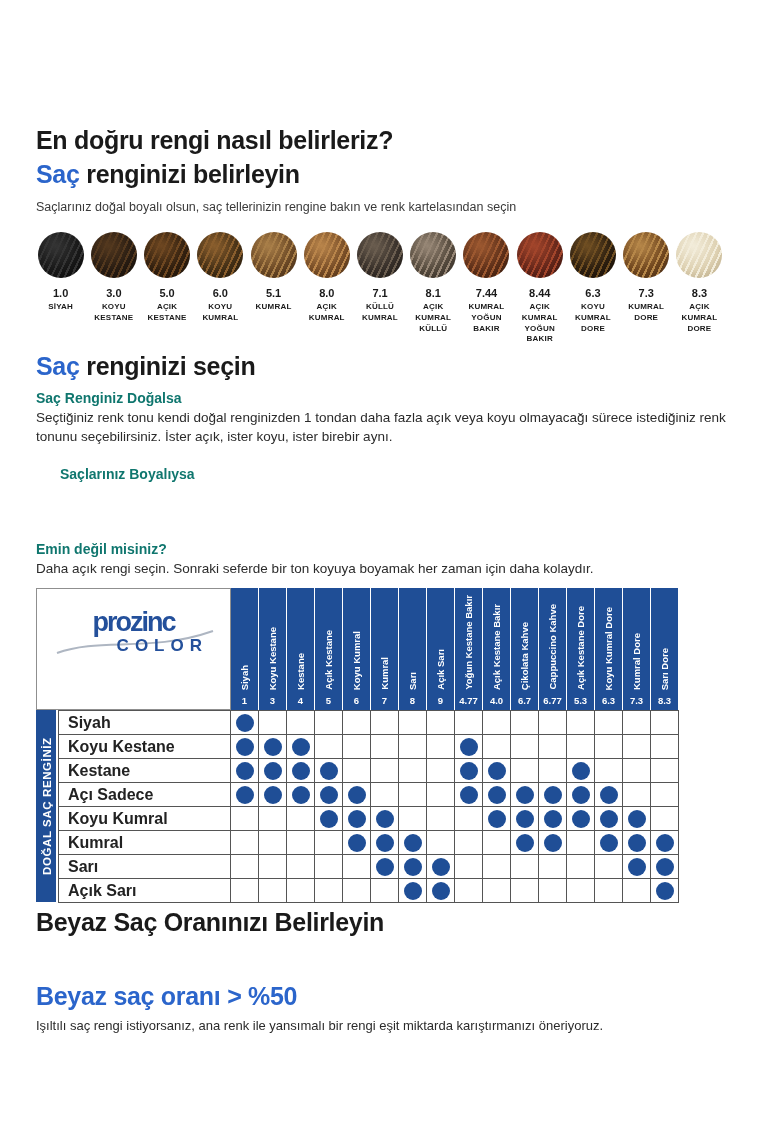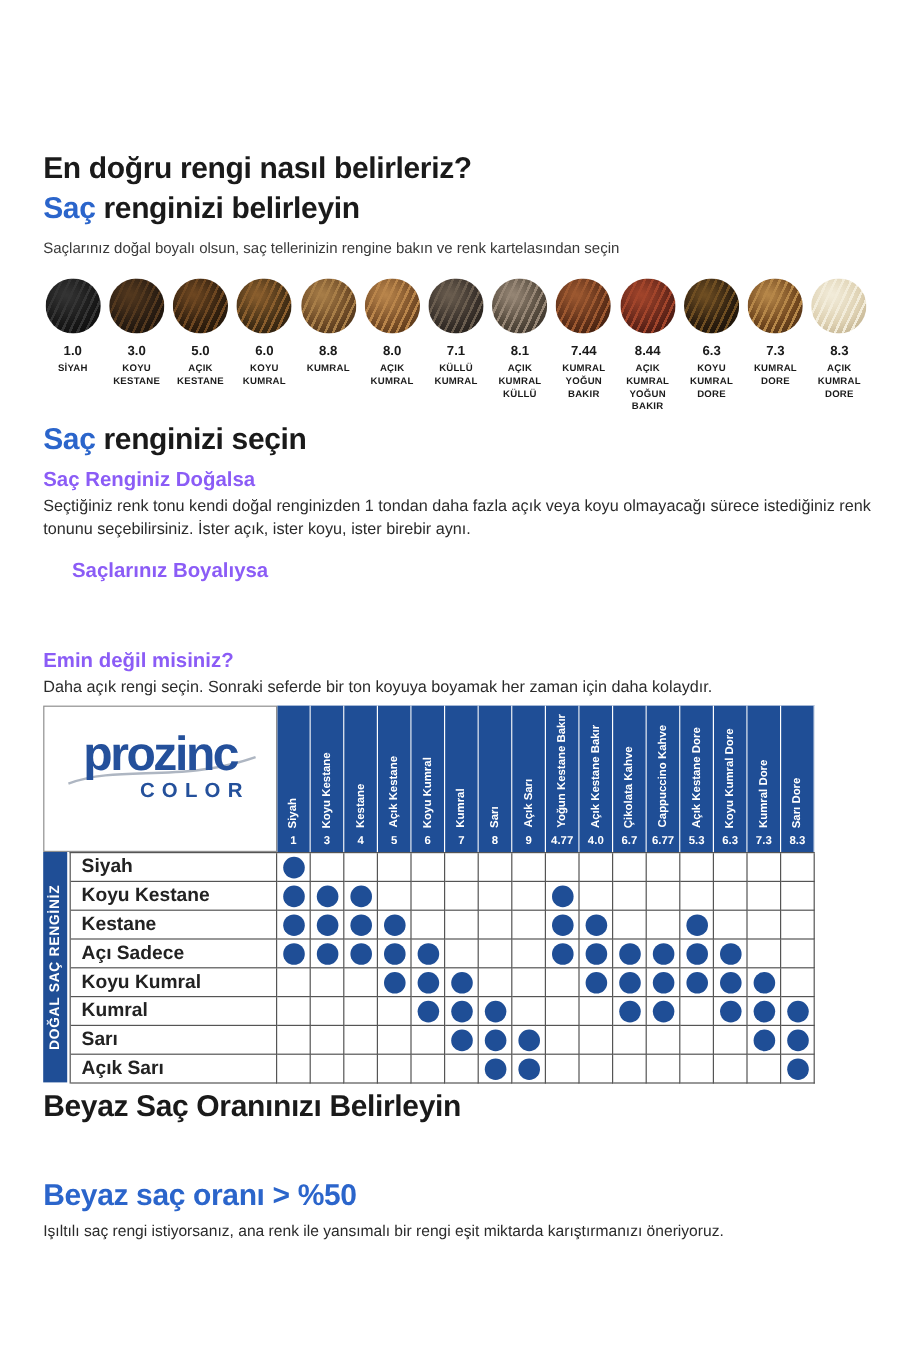--- a/index.html
+++ b/index.html
@@ -9,29 +9,29 @@
   .h-big{font-size:25px;font-weight:bold;letter-spacing:-0.3px;color:#1a1a1a;}
   .blue{color:#2B65CB;}
   .note{font-size:12.5px;color:#3a3a3a;}
   
   .swatches{left:34px;top:232px;width:692px;display:flex;}
   .swatch{flex:1;text-align:center;padding:0 1px;}
   .circle{width:46px;height:46px;border-radius:50%;margin:0 auto 9px auto;}
   .sw-code{font-size:11px;font-weight:bold;color:#1a1a1a;margin-bottom:3px;}
   .sw-name{font-size:8px;font-weight:bold;line-height:1.35;color:#1a1a1a;letter-spacing:0.2px;}
   
-  .tip-title{font-size:17px;font-weight:bold;color:#8b5cf6;margin-bottom:2px;}
+  .tip-title{font-size:14px;font-weight:bold;color:#0f766e;margin-bottom:2px;}
   .tip-body{font-size:13.5px;line-height:1.42;color:#2b2b2b;}
   
   .matrix{left:36px;top:588px;width:643px;}
   .m-header{display:flex;height:122px;}
   .logo-cell{box-sizing:border-box;width:195px;height:122px;border:1px solid #8f8f8f;
              background:#fff;position:relative;}
   .logo-wrap{position:absolute;left:0;right:0;top:20px;text-align:center;}
-  .logo-main{font-size:40px;font-weight:bold;color:#24509B;letter-spacing:-2px;line-height:1;}
+  .logo-main{font-size:27px;font-weight:bold;color:#24509B;letter-spacing:-2px;line-height:1;}
   .logo-sub{font-size:17px;font-weight:bold;color:#24509B;letter-spacing:6px;
             text-align:right;padding-right:22px;margin-top:0px;}
   .swoosh{position:absolute;left:18px;top:34px;pointer-events:none;}
   .h-cell{box-sizing:border-box;width:28px;background:#1F4E96;border-right:1px solid #fff;
           display:flex;flex-direction:column;align-items:center;justify-content:flex-end;}
   .h-name{writing-mode:vertical-rl;transform:rotate(180deg);white-space:nowrap;
           color:#fff;font-size:9.5px;font-weight:bold;margin-bottom:5px;}
   .h-num{color:#fff;font-size:9.5px;font-weight:bold;padding-bottom:4px;}
   .m-body{display:flex;}
   .band{width:21px;height:192px;background:#1F4E96;position:relative;margin-right:2px;}
@@ -77,21 +77,21 @@
         <div class="sw-code">5.0</div>
         <div class="sw-name">AÇIK KESTANE</div>
       </div>
       <div class="swatch">
         <div class="circle" style="background: repeating-linear-gradient(115deg, rgb(138, 94, 45) 0px, rgb(138, 94, 45) 2px, rgba(0, 0, 0, 0) 2px, rgba(0, 0, 0, 0) 6px), radial-gradient(circle at 38% 30%, rgb(138, 94, 45) 0%, rgb(69, 48, 22) 55%, rgb(31, 21, 9) 100%);"></div>
         <div class="sw-code">6.0</div>
         <div class="sw-name">KOYU KUMRAL</div>
       </div>
       <div class="swatch">
         <div class="circle" style="background: repeating-linear-gradient(115deg, rgb(168, 126, 72) 0px, rgb(168, 126, 72) 2px, rgba(0, 0, 0, 0) 2px, rgba(0, 0, 0, 0) 6px), radial-gradient(circle at 38% 30%, rgb(168, 126, 72) 0%, rgb(109, 74, 38) 55%, rgb(58, 37, 18) 100%);"></div>
-        <div class="sw-code">8.8</div>
+        <div class="sw-code">5.1</div>
         <div class="sw-name">KUMRAL</div>
       </div>
       <div class="swatch">
         <div class="circle" style="background: repeating-linear-gradient(115deg, rgb(185, 133, 75) 0px, rgb(185, 133, 75) 2px, rgba(0, 0, 0, 0) 2px, rgba(0, 0, 0, 0) 6px), radial-gradient(circle at 38% 30%, rgb(185, 133, 75) 0%, rgb(122, 79, 40) 55%, rgb(69, 41, 15) 100%);"></div>
         <div class="sw-code">8.0</div>
         <div class="sw-name">AÇIK KUMRAL</div>
       </div>
       <div class="swatch">
         <div class="circle" style="background: repeating-linear-gradient(115deg, rgb(106, 93, 79) 0px, rgb(106, 93, 79) 2px, rgba(0, 0, 0, 0) 2px, rgba(0, 0, 0, 0) 6px), radial-gradient(circle at 38% 30%, rgb(106, 93, 79) 0%, rgb(56, 48, 42) 55%, rgb(26, 22, 18) 100%);"></div>
         <div class="sw-code">7.1</div>

